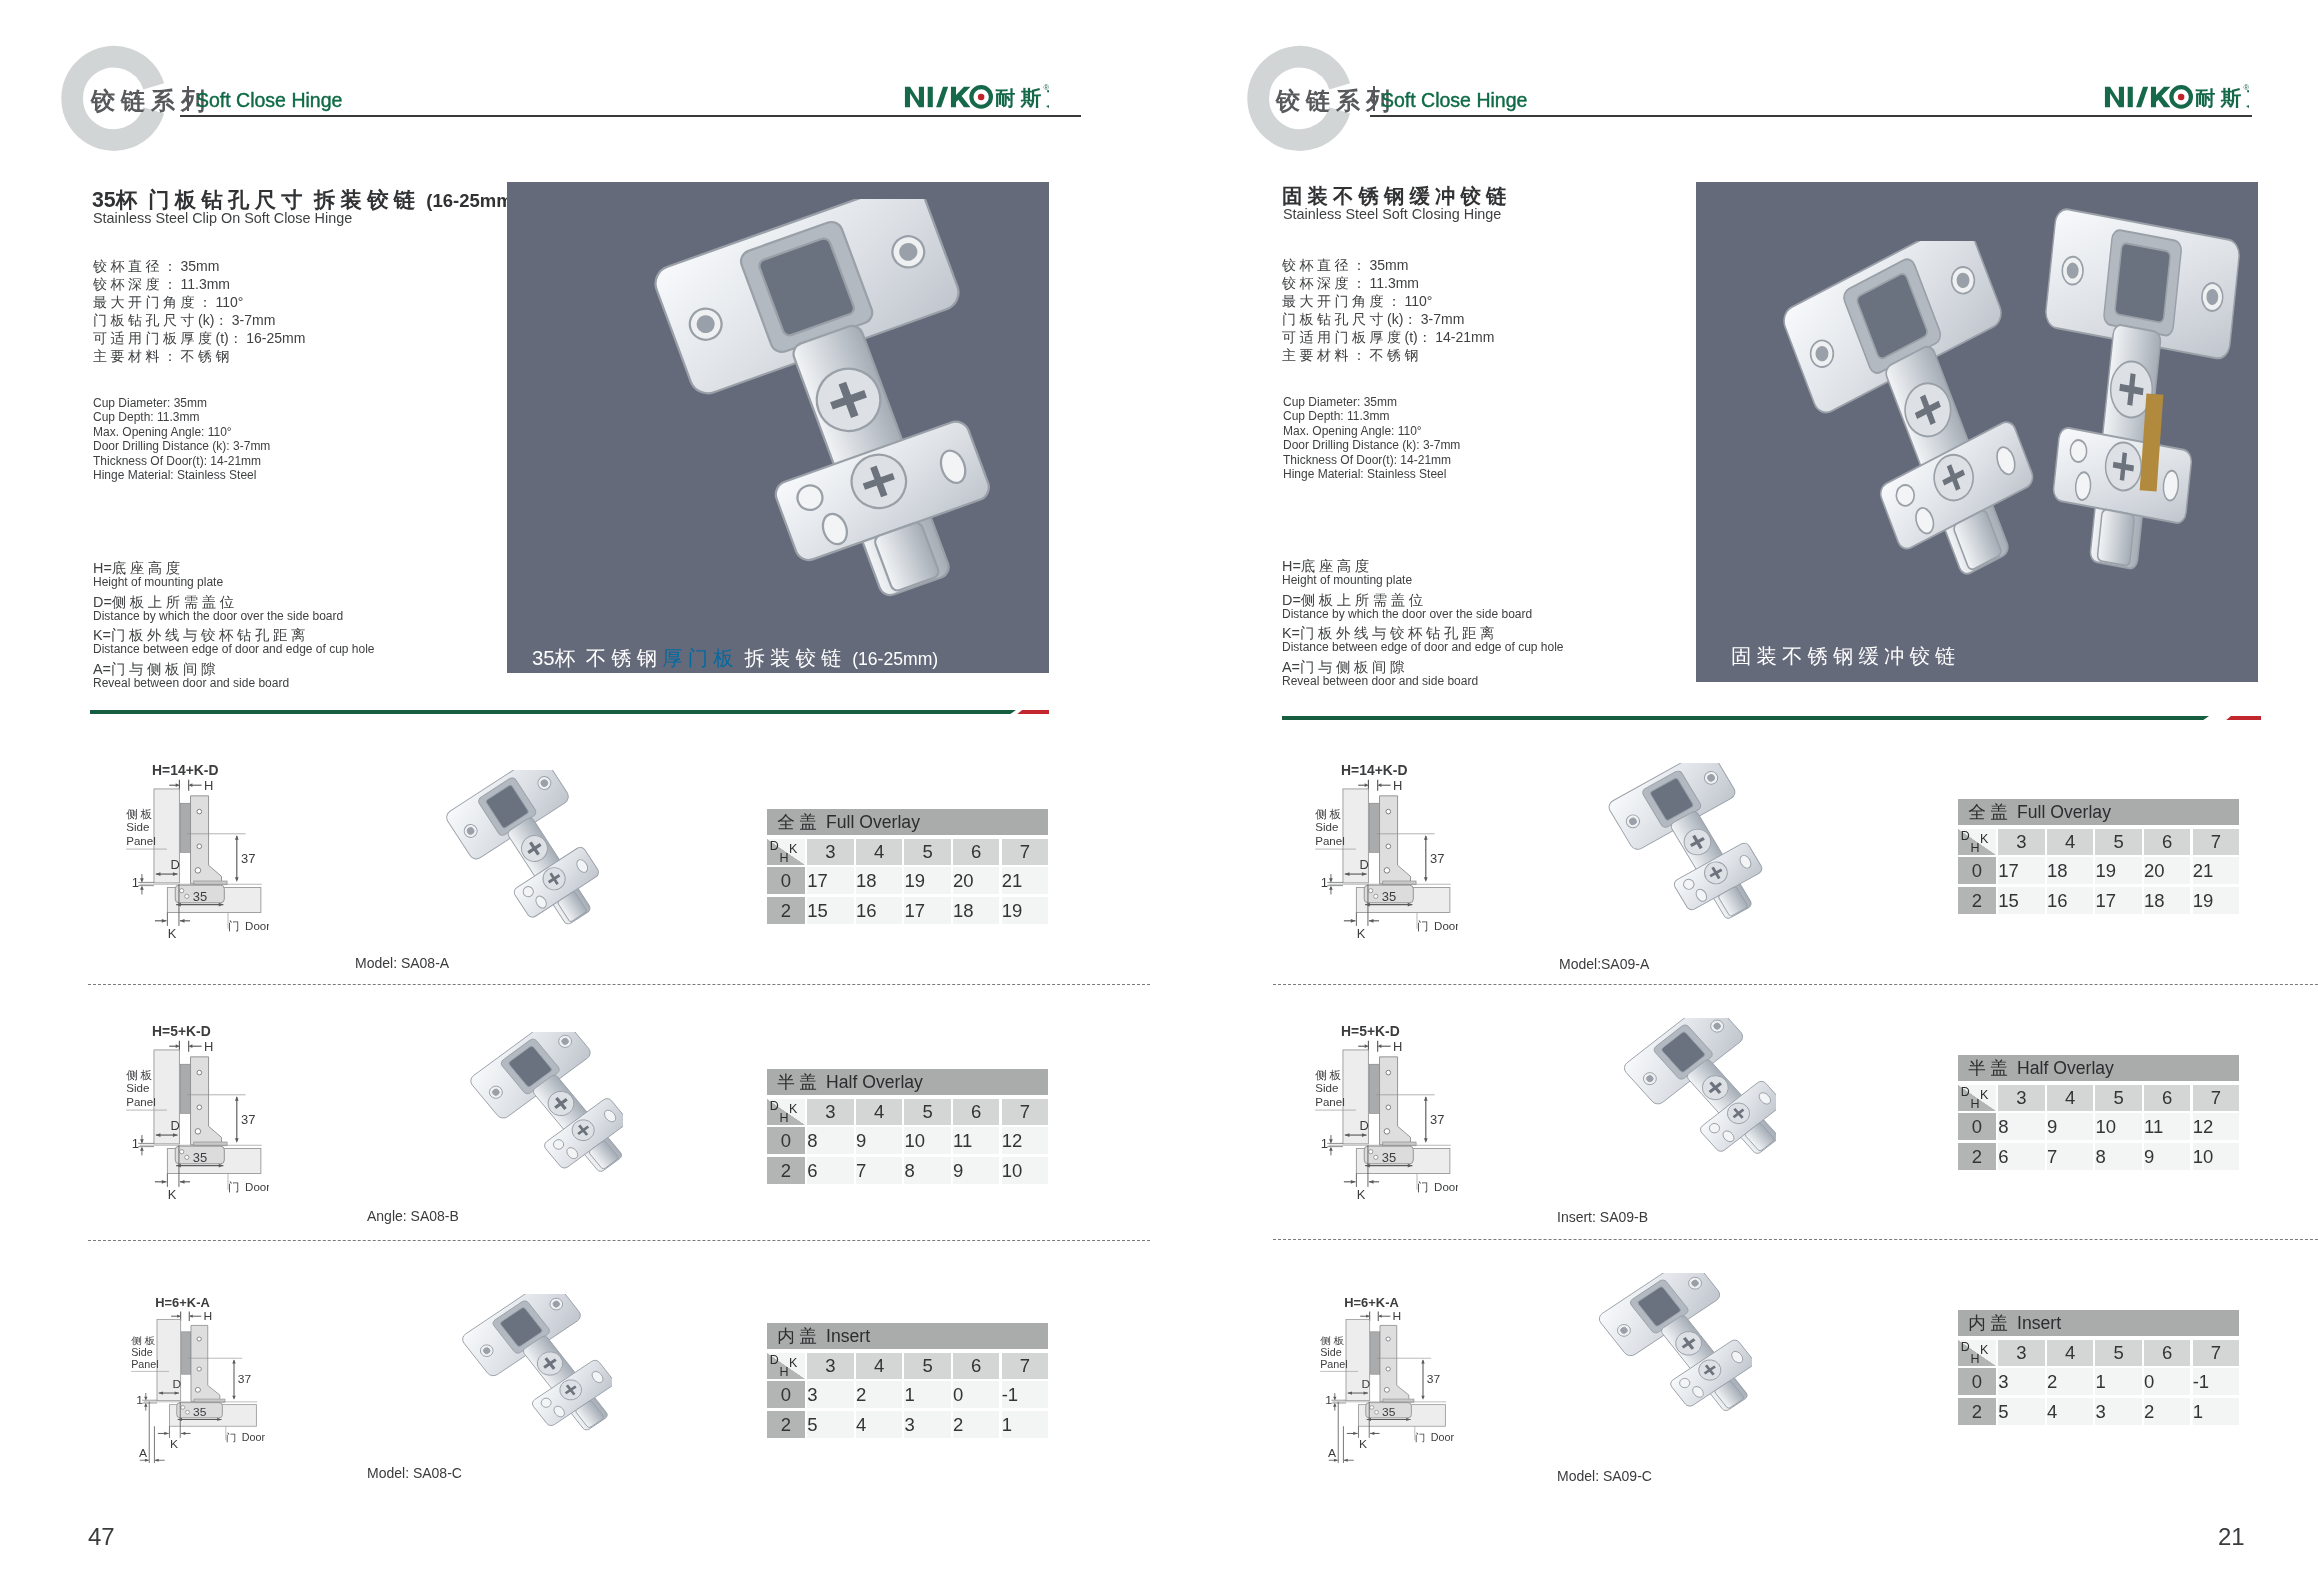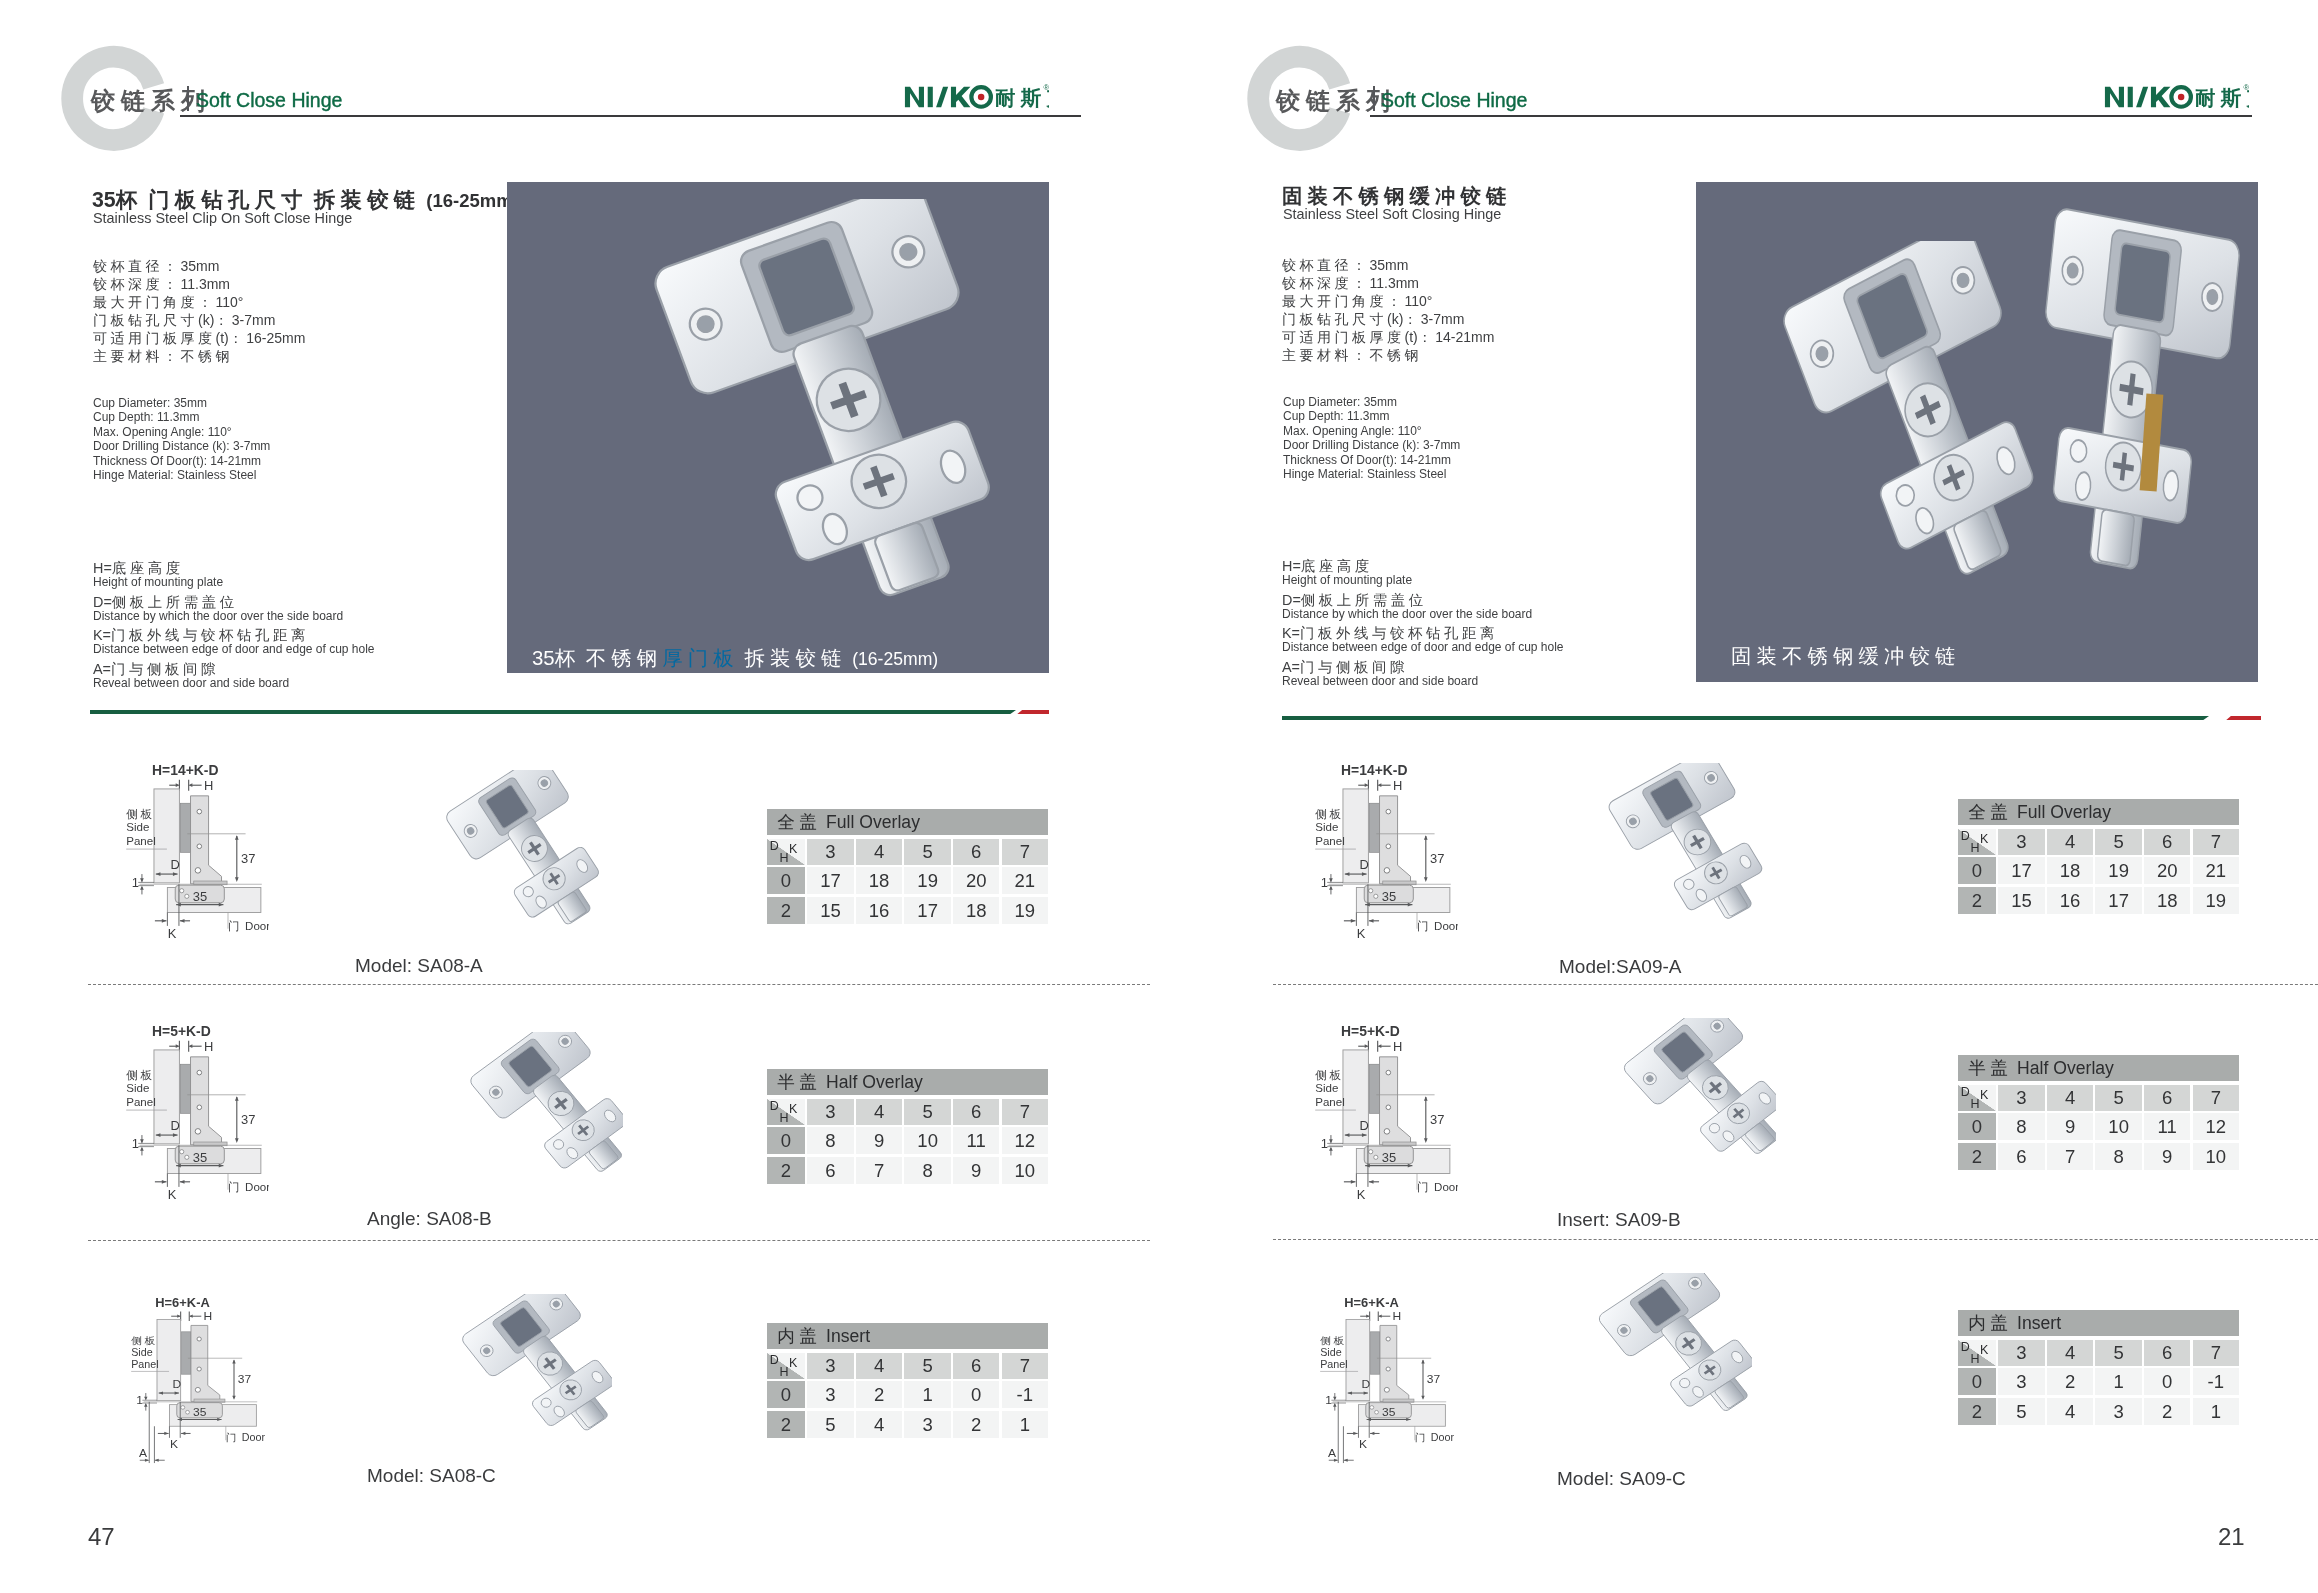--- a/index.html
+++ b/index.html
@@ -6,25 +6,25 @@
     font-family:"Liberation Sans",sans-serif;overflow:hidden;color:#3d3e40}
 .ab{position:absolute}
 i.c{font-style:normal;letter-spacing:.25em}
 .tbl{position:absolute;width:281px;color:#333436}
 .thead{height:25.5px;background:#a9acab;font-size:17.6px;line-height:26px;padding-left:10.2px;color:#2c2d2f}
 .trow{display:flex;margin-top:2.8px}
 .hrow{margin-top:4.6px}
 .c0{width:38px;flex:none;margin-right:2.3px}
 .cc{flex:1;background:#d4d6d5;height:25.5px;text-align:center;font-size:18.5px;line-height:25.5px;margin-right:2.3px}
 .trow :last-child{margin-right:0}
-.cd{flex:1;background:#f3f4f4;height:27px;text-align:center;font-size:18.5px;line-height:27px;margin-right:2.3px}
+.cd{flex:1;background:#f3f4f4;height:27px;font-size:18.5px;line-height:27px;margin-right:2.3px}
 .lab{background:#b2b5b4;text-align:center;font-size:18.5px;line-height:27px;height:27px}
 .dkh{position:relative;height:25.5px;background:linear-gradient(to top right,#b2b5b4 49.5%,#f3f4f4 50.5%);font-size:12.5px;color:#2c2d2f}
 .dkh span{position:absolute}
-.mdl{position:absolute;font-size:19px;color:#3a3b3d;white-space:nowrap}
+.mdl{position:absolute;font-size:14px;color:#3a3b3d;white-space:nowrap}
 .dot{position:absolute;border-top:1.4px dashed #7a7a7a;height:0}
 .spec{position:absolute;color:#3f4042;white-space:pre}
 </style></head><body>
 <div id="pg">
 
 <svg width="0" height="0" style="position:absolute">
 <defs>
 <linearGradient id="mg1" x1="0" y1="0" x2="1" y2="1">
  <stop offset="0" stop-color="#f8fafc"></stop>
           <stop offset="0.55" stop-color="#dde1e6"></stop>

